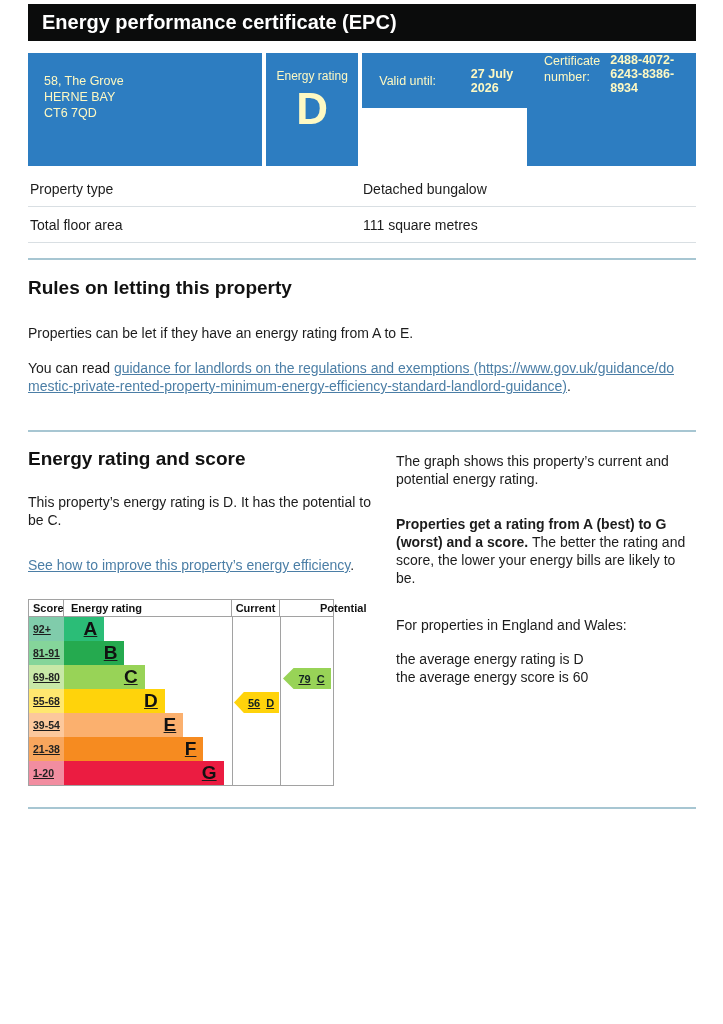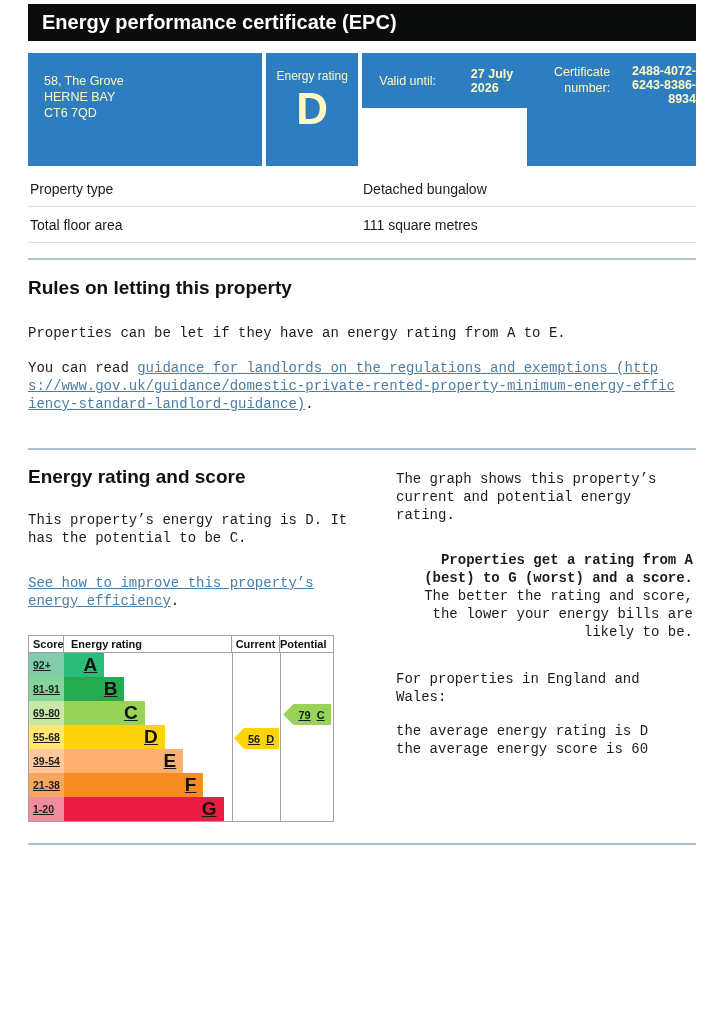--- a/index.html
+++ b/index.html
@@ -56,21 +56,21 @@
     margin-top: 2px;
   }
   .right-panel { flex: 1; display: flex; }
   .right-panel .rrow {
     display: flex;
     padding-left: 17px;
     align-items: center;
   }
   .rrow.r1 { height: 55px; }
   .hdiv { height: 4px; background: #fff; }
-  .rrow.r2 { flex: 1; align-items: flex-start; padding-top: 11px; text-align: right; }
+  .rrow.r2 { flex: 1; align-items: flex-start; padding-top: 0; }
   .rrow .rlabel { width: 120px; font-size: 12.5px; line-height: 16px; }
   .rrow .rvalue { font-size: 12.5px; font-weight: bold; }
 
   
   .facts { margin-top: 5px; font-size: 14px; }
   .fact-row {
     display: flex;
     padding: 10px 0 9px 2px;
     border-bottom: 1px solid #d9dfe3;
   }
@@ -78,59 +78,59 @@
 
   
   .secline { border: none; border-top: 2px solid #a7c6d2; }
   .hr1 { margin-top: 15px; }
   .hr2 { margin-top: 35px; }
   .hr3 { margin-top: 21px; }
 
   
   h2 { font-size: 19px; font-weight: bold; color: #111; }
   .rules h2 { margin-top: 17px; }
-  p { font-size: 14px; line-height: 18px; font-family: Liberation Mono, monospace; }
+  p { font-size: 14px; line-height: 18px; }
   .rules .p1 { margin-top: 25px; }
   .rules .p2 { margin-top: 17px; max-width: 652px; }
   a.doclink {
     color: #4b7ea6;
     text-decoration: underline;
     cursor: pointer;
   }
   a.doclink .urlpart { overflow-wrap: anywhere; word-break: break-all; }
 
   
   .cols { display: flex; margin-top: 16px; }
   .colL { width: 343px; }
   .colR { width: 297px; margin-left: 25px; }
   .colL .p1 { margin-top: 23px; }
   .colL .plink { margin-top: 27px; }
   .colR .p1 { margin-top: 4px; }
-  .colR .p2 { margin-top: 27px; text-align: right; }
+  .colR .p2 { margin-top: 27px; }
   .colR .p3 { margin-top: 29px; }
   .colR .p4 { margin-top: 16px; }
 
   
   .chart {
     margin-top: 25px;
     width: 306px;
     border: 1px solid #a2a2a2;
     background: #fff;
   }
   .chead { display: flex; border-bottom: 1px solid #a2a2a2; height: 17px; }
   .chead > div {
     font-size: 11px;
     font-weight: bold;
     line-height: 16px;
     color: #111;
   }
   .ch-score { width: 35px; padding-left: 4px; border-right: 1px solid #a2a2a2; }
   .ch-rating { width: 167px; padding-left: 7px; }
   .ch-cur { width: 48px; text-align: center; border-left: 1px solid #a2a2a2; }
-  .ch-pot { width: 39px; text-align: center; border-left: 1px solid #a2a2a2; }
+  .ch-pot { width: 39px; text-align: center; border-left: 1px solid #a2a2a2; padding-left: 40px; }
   .crow { display: flex; height: 24px; text-decoration: underline; }
   .cscore {
     width: 35px;
     font-size: 10.5px;
     font-weight: bold;
     line-height: 24px;
     padding-left: 4px;
     color: #222;
   }
   .cbar { width: 168px; }

